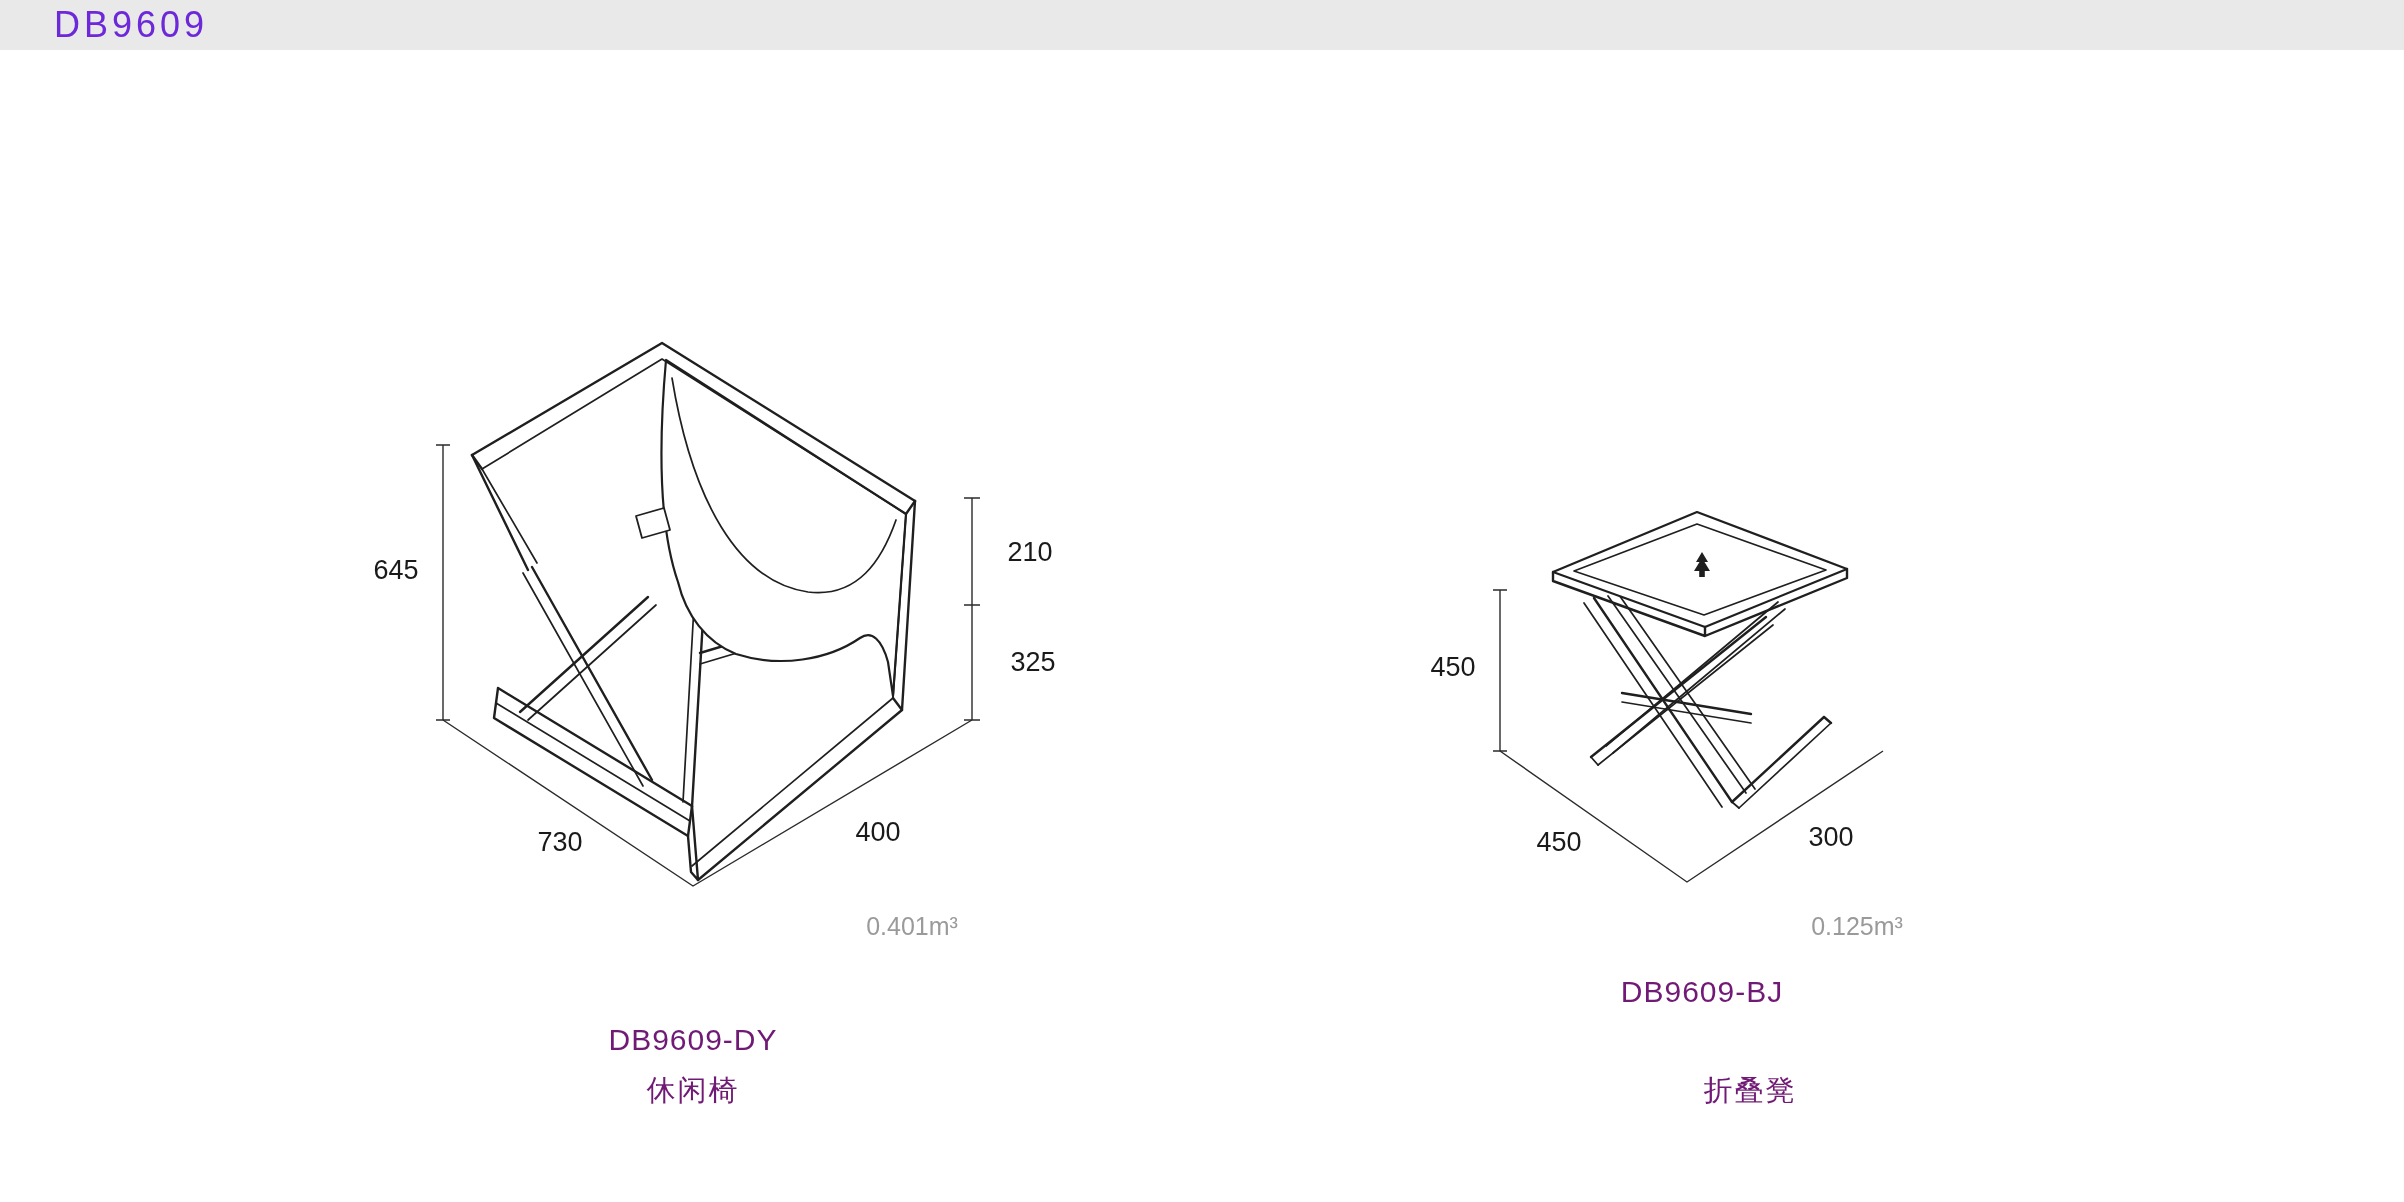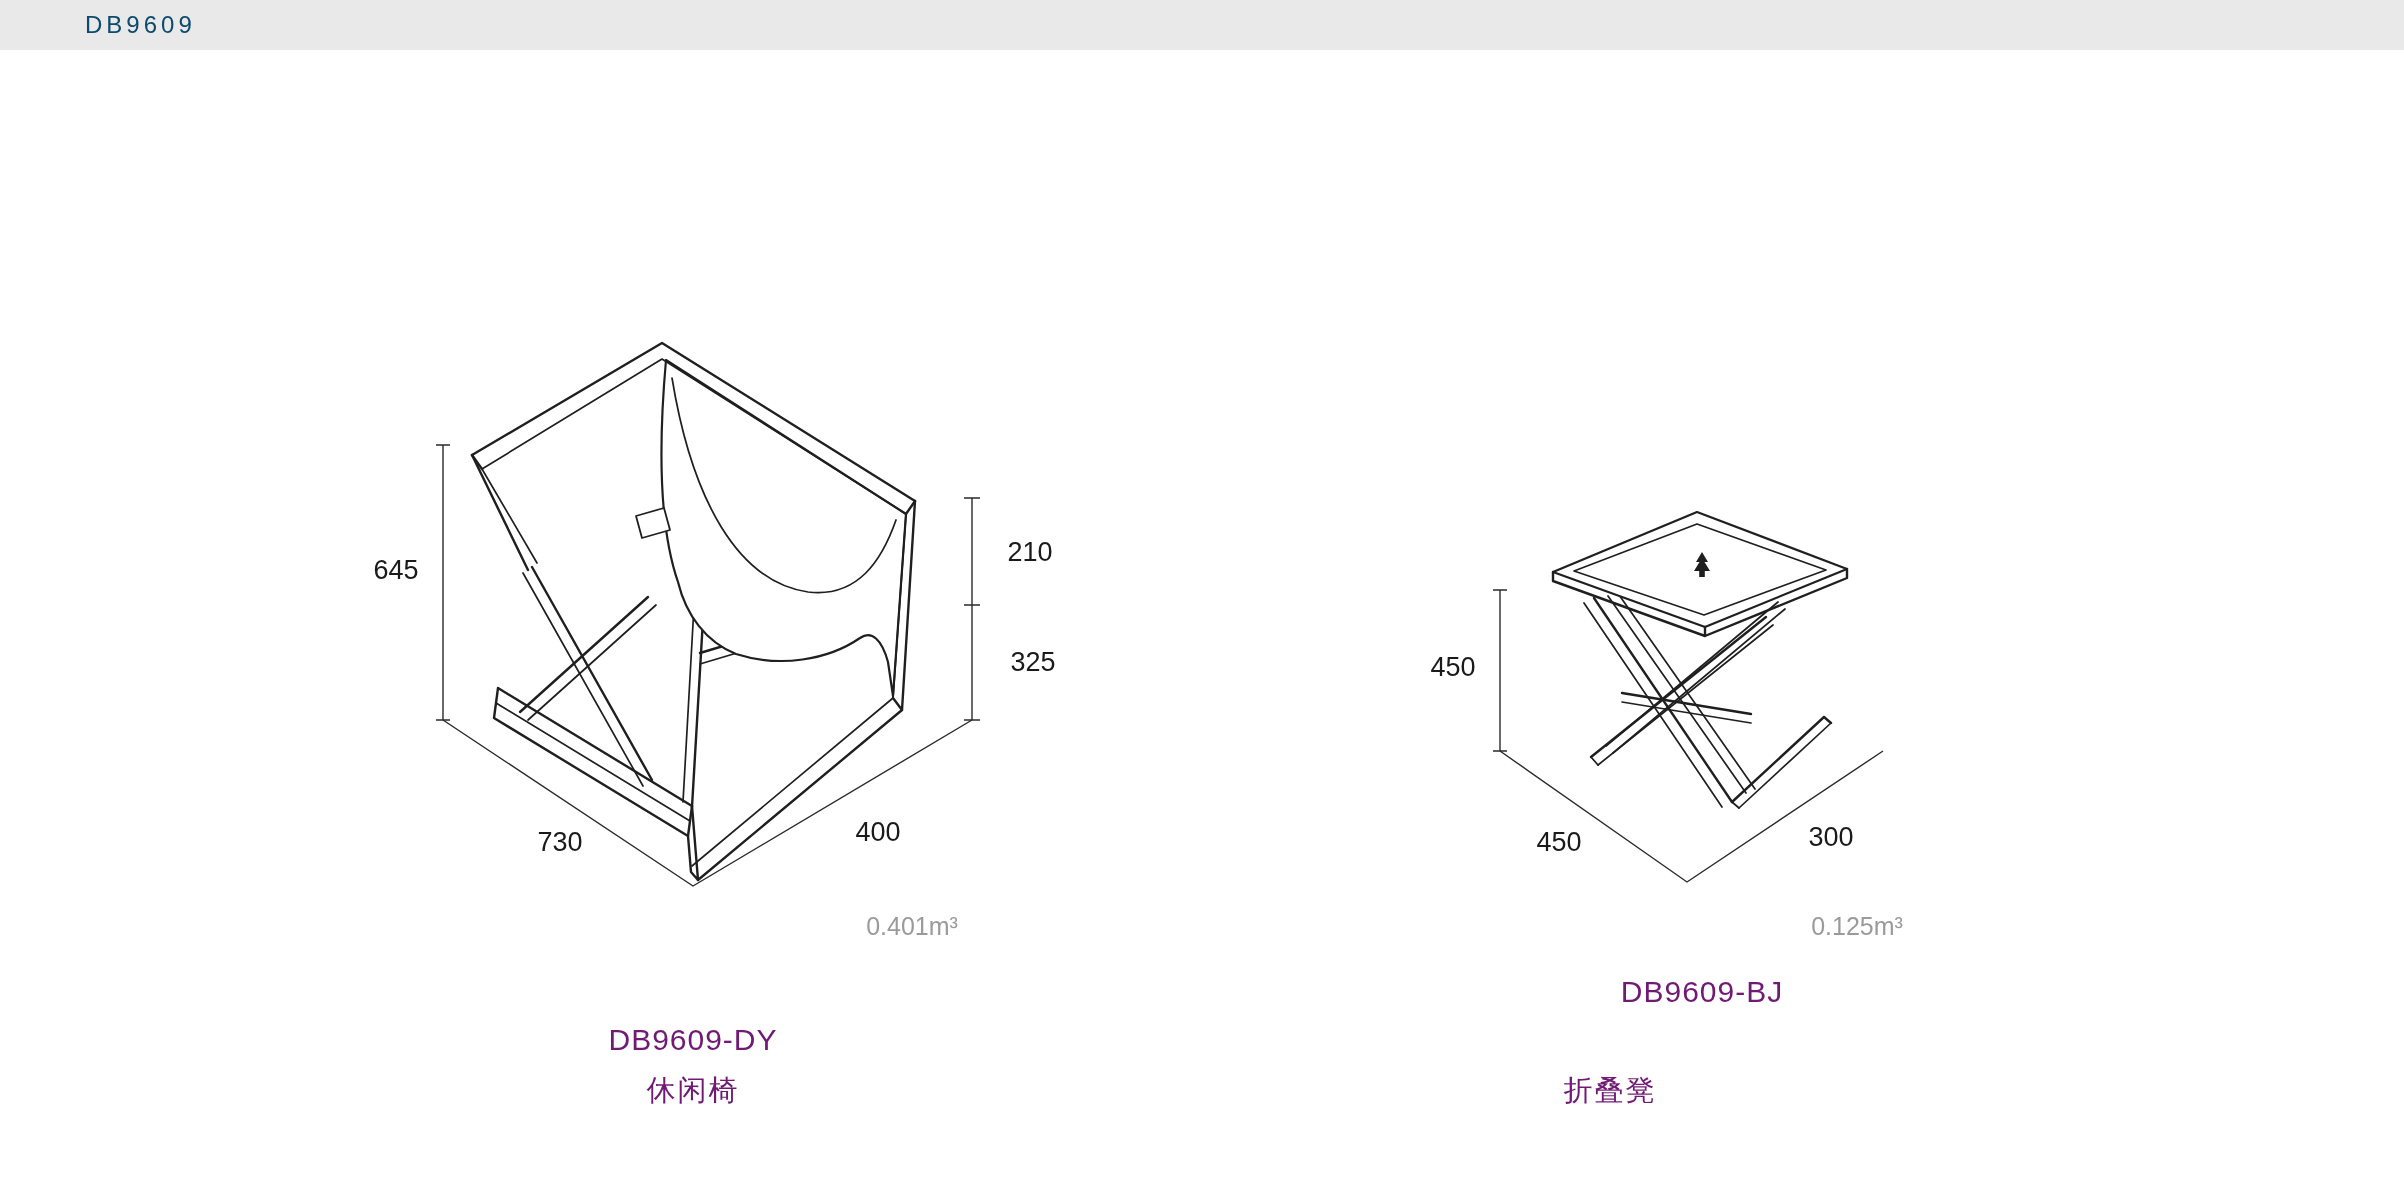--- a/index.html
+++ b/index.html
@@ -5,21 +5,21 @@
   html,body{margin:0;padding:0;background:#ffffff;}
   .page{
     position:relative;width:2404px;height:1202px;background:#ffffff;
     font-family:"Liberation Sans", sans-serif;overflow:hidden;
   }
   .topbar{
     position:absolute;left:0;top:0;width:100%;height:50px;
     background:#e9e9e9;display:flex;align-items:center;
   }
   .model{
-    margin-left:85px;font-size:24px;letter-spacing:4px;color:#0c4a6e;font-weight:400;
+    margin-left:54px;font-size:36px;letter-spacing:4px;color:#6d28d9;font-weight:400;
   }
   .drawing{position:absolute;}
   .label{position:absolute;transform:translate(-50%,-50%);white-space:nowrap;}
   .dim{font-size:27px;color:#1a1a1a;}
   .volume{font-size:25px;color:#9a9a9a;text-align:center;}
   .code{font-size:30px;color:#701a75;font-weight:500;letter-spacing:1px;}
   .pname{font-size:29px;color:#701a75;letter-spacing:2px;}
   
   .s{fill:none;stroke:#1f1f1f;stroke-width:2.4;stroke-linejoin:round;stroke-linecap:round;}
   .t{fill:none;stroke:#1f1f1f;stroke-width:1.7;stroke-linejoin:round;stroke-linecap:round;}
@@ -131,16 +131,16 @@
         <path class="s" d="M73 82 L73 91 L225 146 L367 88 L367 79 M225 137 L225 146"></path>
         <path fill="#1f1f1f" stroke="none" d="M222 62 L228 72 L224.5 72 L230 81 L224.8 81 L224.8 87 L219.2 87 L219.2 81 L214 81 L219.5 72 L216 72 Z"></path>
       </g>
     </svg>
 
     <div class="label dim" style="left:1453px;top:667px">450</div>
     <div class="label dim" style="left:1559px;top:842px">450</div>
     <div class="label dim" style="left:1831px;top:837px">300</div>
     <div class="label volume" style="left:1857px;top:926px">0.125m³</div>
     <div class="label code" style="left:1702px;top:992px">DB9609-BJ</div>
-    <div class="label pname" style="left:1610px;top:1091px">折叠凳</div>
+    <div class="label pname" style="left:1750px;top:1091px">折叠凳</div>
   </section>
 
 </div>
 
 </body></html>

